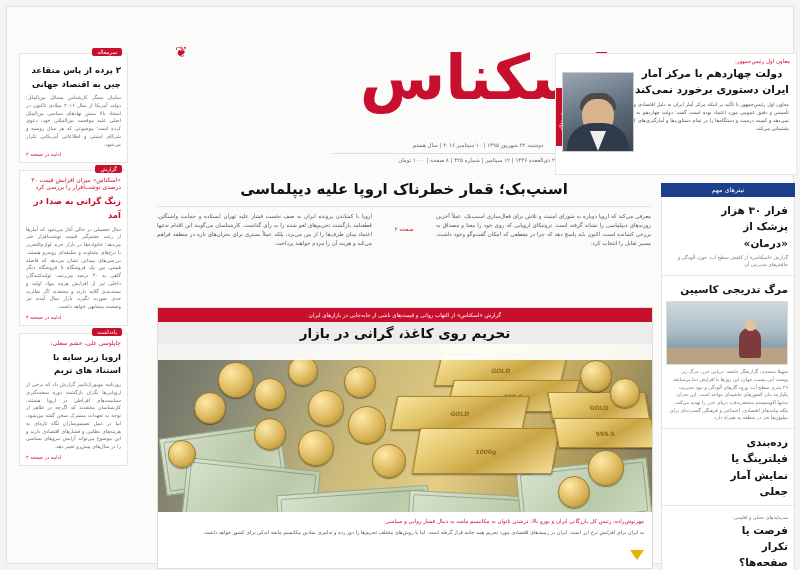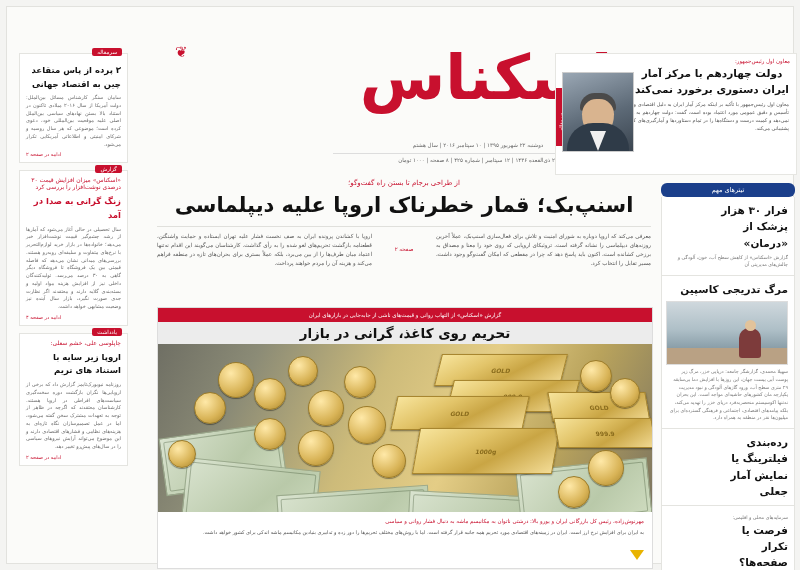--- a/index.html
+++ b/index.html
@@ -117,42 +117,42 @@
   }
 
   
   .lead{
     position:absolute;left:150px;top:172px;width:494px;
   }
   .lead-kicker{
     font-size:7px;color:#c8102e;direction:rtl;text-align:center;margin-bottom:4px;
   }
   .lead-title{
-    font-size:21px;font-weight:bold;color:#111;direction:rtl;text-align:center;
+    font-size:15px;font-weight:bold;color:#111;direction:rtl;text-align:center;
     line-height:1.35;letter-spacing:-0.3px;
   }
   .lead-rule{border-top:1px solid #e0e0dc;margin:7px 0 5px;}
   .lead-cols{display:flex;direction:rtl;gap:8px;}
   .lead-cols .c{flex:1;}
   .lead-cols .c.narrow{flex:0 0 48px;text-align:center;}
   .page-num{
     font-size:5.5px;color:#c8102e;direction:rtl;margin-top:14px;
   }
 
   
   .photo-block{
     position:absolute;left:150px;top:300px;width:494px;height:260px;
     background:#111;overflow:hidden;border:1px solid #ddd;
   }
   .photo-kicker{
     position:absolute;left:0;right:0;top:0;height:14px;background:#c8102e;
     color:#fff;font-size:5.5px;direction:rtl;text-align:center;line-height:14px;z-index:6;
   }
   .photo-head{
-    position:absolute;left:0;right:0;top:14px;height:22px;background:rgba(255,255,255,.92);
+    position:absolute;left:0;right:0;top:14px;height:38px;background:rgba(255,255,255,.92);
     color:#111;font-size:13.5px;font-weight:bold;direction:rtl;text-align:center;line-height:22px;z-index:6;
   }
   .photo-img{
     position:absolute;left:0;top:36px;right:0;bottom:56px;
     background:
       radial-gradient(circle at 22% 78%, #bfa14a 0 12px, transparent 13px),
       radial-gradient(circle at 30% 86%, #d4b65c 0 11px, transparent 12px),
       linear-gradient(115deg,#6f6f64 0%,#8b8b76 18%,#cdbb7a 42%,#e4cd86 60%,#b9a35c 78%,#7b7460 100%);
       overflow:hidden;
   }
@@ -192,21 +192,21 @@
   .caption-arrow{
     position:absolute;right:8px;bottom:8px;width:0;height:0;
     border-left:7px solid transparent;border-right:7px solid transparent;
     border-top:10px solid #e8b300;
   }
 
   
   .colC{position:absolute;left:654px;top:176px;width:134px;}
   .colC-head{
     background:#1b3f8b;color:#fff;font-size:6.5px;text-align:center;
-    padding:3px 0;direction:rtl;border-radius:6px;
+    padding:3px 0;direction:rtl;
   }
   .news-item{
     background:#fff;border:1px solid #e4e4e0;border-top:none;padding:5px 6px 6px;
   }
   .news-title{
     font-size:10.5px;font-weight:bold;color:#111;direction:rtl;text-align:right;line-height:1.55;
   }
   .news-sub{font-size:4.8px;color:#7a7a7a;direction:rtl;text-align:right;line-height:1.6;margin-top:3px;}
   .news-photo{
     width:100%;height:62px;margin-top:4px;
@@ -276,21 +276,20 @@
     <div class="ad-card">
       <span class="label-chip chip">یادداشت</span>
       <div class="kicker">چاپلوسی علی‌، خشم سعلی:</div>
       <div class="ad-title">اروپا زیر سایه با استناد های تریم</div>
       <div class="tiny">روزنامه نیویورک‌تایمز گزارش داد که برخی از اروپایی‌ها نگران بازگشت دوره سخت‌گیری سیاست‌های افراطی در اروپا هستند. کارشناسان معتقدند که اگرچه در ظاهر از توجه به تعهدات مشترک سخن گفته می‌شود، اما در عمل تصمیم‌سازان نگاه تازه‌ای به هزینه‌های نظامی و فشارهای اقتصادی دارند و این موضوع می‌تواند آرایش نیروهای سیاسی را در سال‌های پیش‌رو تغییر دهد.</div>
       <div class="more">ادامه در صفحه ۲</div>
     </div>
   </div>
 
   <div class="lead">
-    <div class="lead-kicker">از طراحی برجام تا بستن راه گفت‌وگو؛</div>
     <div class="lead-title">اسنپ‌بک؛ قمار خطرناک اروپا علیه دیپلماسی</div>
     <div class="lead-rule"></div>
     <div class="lead-cols">
       <div class="c tinyb">معرفی می‌کند که اروپا دوباره به شورای امنیت و تلاش برای فعال‌سازی اسنپ‌بک، عملاً آخرین روزنه‌های دیپلماسی را نشانه گرفته است. تروئیکای اروپایی که روی خود را معنا و مصداق به برزخی کشانده است، اکنون باید پاسخ دهد که چرا در مقطعی که امکان گفت‌وگو وجود داشت، مسیر تقابل را انتخاب کرد.</div>
       <div class="c narrow">
         <div class="page-num">صفحه ۲</div>
       </div>
       <div class="c tinyb">اروپا با کشاندن پرونده ایران به صف نخست فشار علیه تهران ایستاده و حمایت واشنگتن، قطعنامه بازگشت تحریم‌های لغو شده را به رأی گذاشت. کارشناسان می‌گویند این اقدام نه‌تنها اعتماد میان طرف‌ها را از بین می‌برد، بلکه عملاً بستری برای بحران‌های تازه در منطقه فراهم می‌کند و هزینه آن را مردم خواهند پرداخت.</div>
     </div>
   </div>

